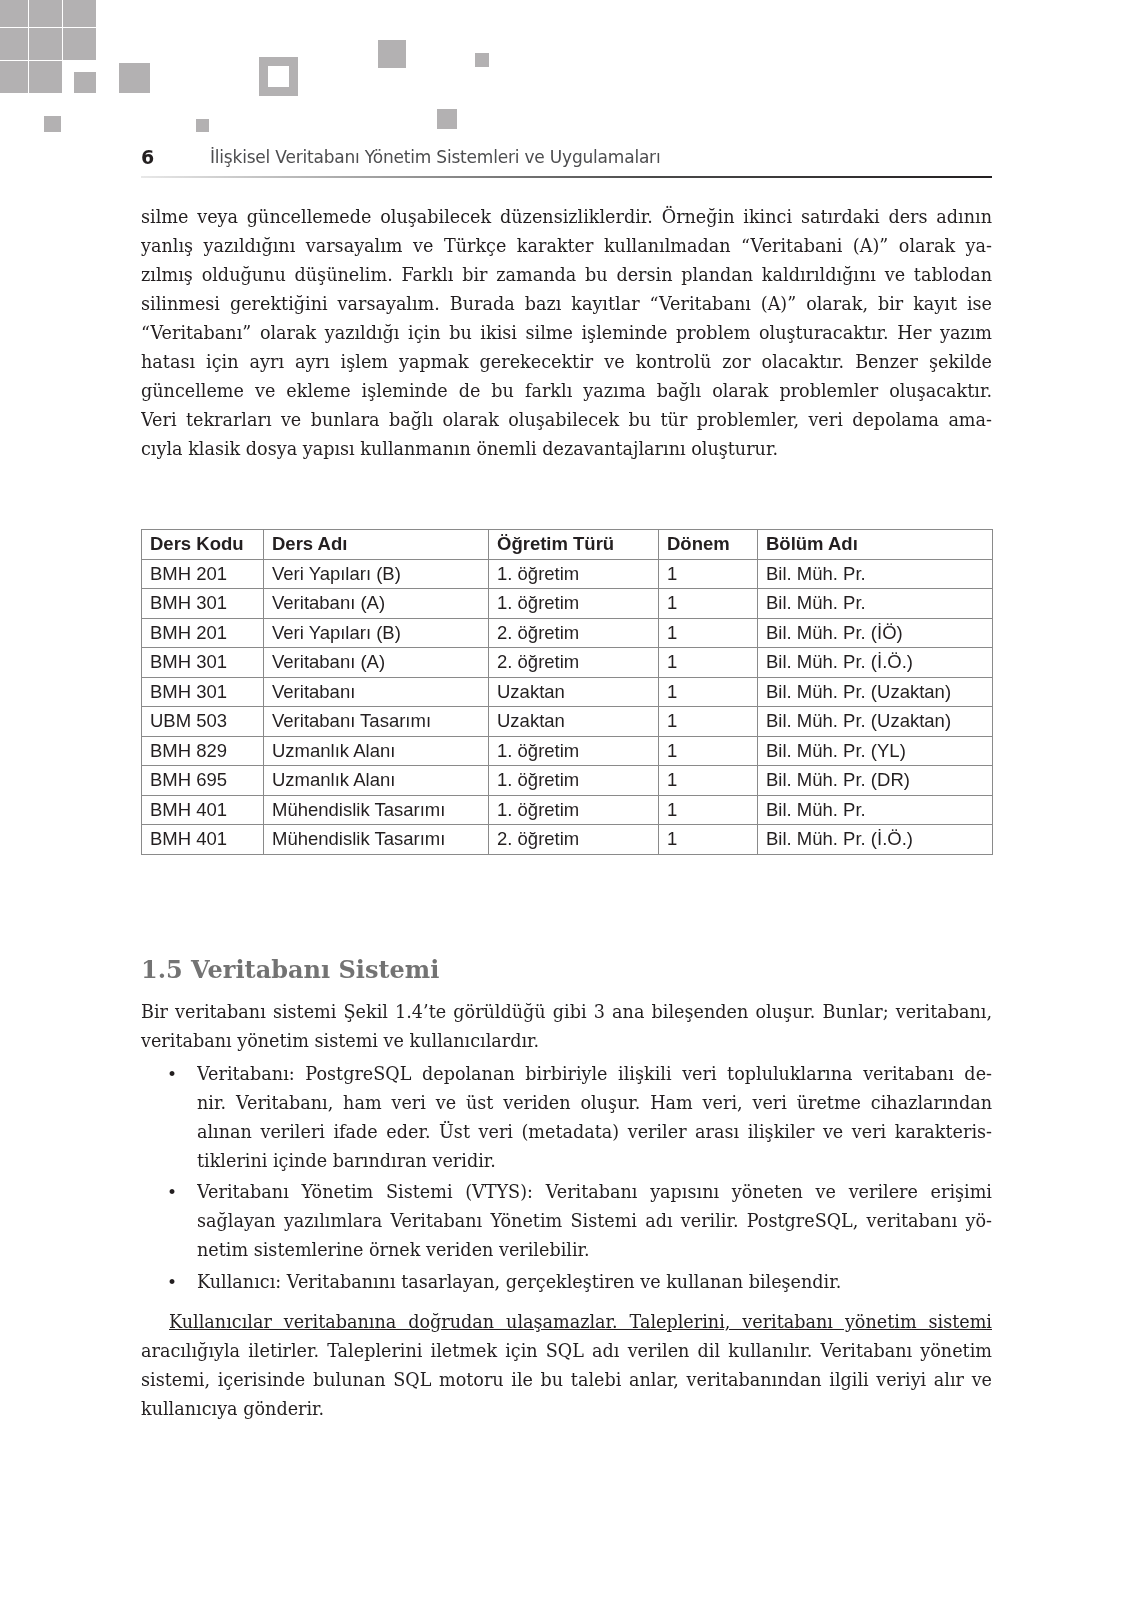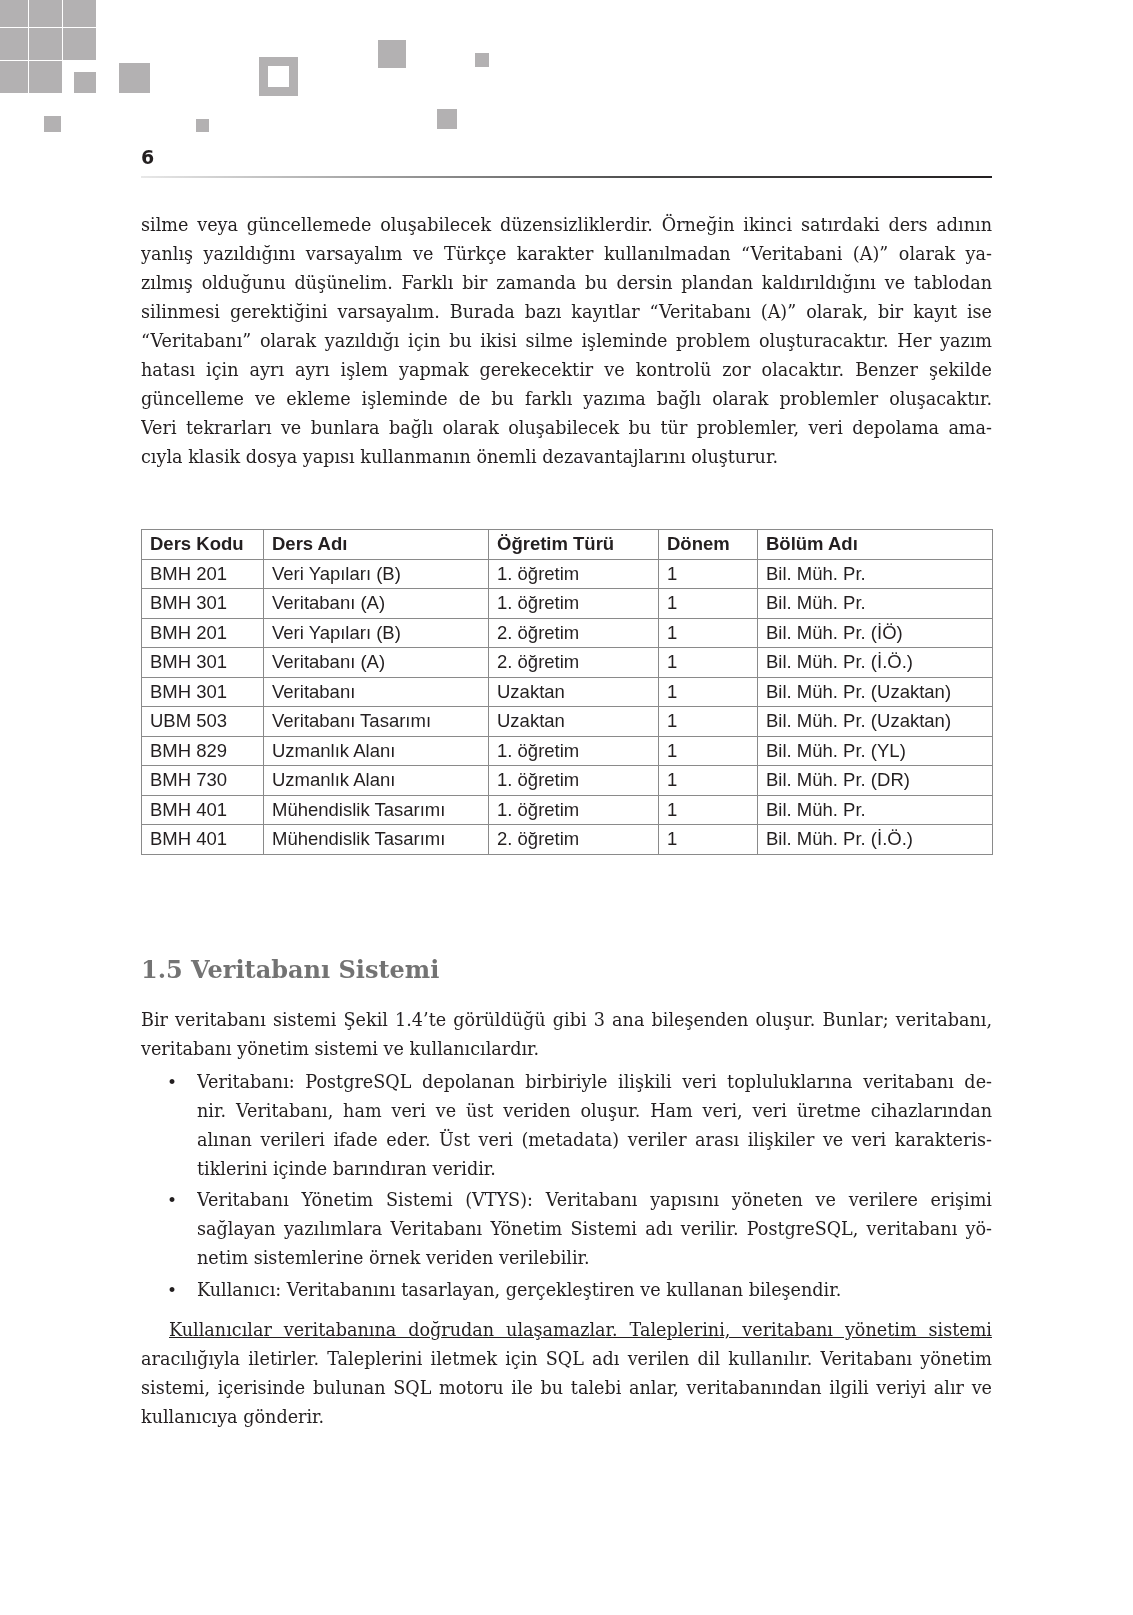--- a/index.html
+++ b/index.html
@@ -4,21 +4,21 @@
 <style>
   html, body { margin: 0; padding: 0; background: #ffffff; }
   body { width: 1133px; height: 1615px; position: relative; overflow: hidden; color: #231f20; }
   .sq { position: absolute; background: #b3b1b2; }
   .hollow { position: absolute; border: 9px solid #b3b1b2; box-sizing: border-box; background: #fff; }
   .running-head { position: absolute; left: 141px; top: 146px; width: 851px; height: 30px; }
   .page-num { position: absolute; left: 0; top: 0; font-family: "DejaVu Sans", sans-serif; font-weight: bold; font-size: 19px; color: #231f20; }
   .book-title { position: absolute; left: 69px; top: 1px; font-family: "DejaVu Sans", sans-serif; font-size: 17px; color: #4d4d4f; letter-spacing: -0.2px; }
   .head-rule { position: absolute; left: 141px; top: 176px; width: 851px; height: 2px; background: linear-gradient(to right, #e8e8e8 0%, #9a9a9a 30%, #4a4a4a 60%, #231f20 100%); }
 
-  .text { font-family: "DejaVu Serif", "Liberation Serif", serif; font-size: 17.6px; color: #231f20; margin-top: 8px; }
+  .text { font-family: "DejaVu Serif", "Liberation Serif", serif; font-size: 17.6px; color: #231f20; }
   .block { position: absolute; left: 141px; width: 851px; }
   .line { height: 29px; line-height: 29px; white-space: nowrap; overflow: visible; }
   .line.j { text-align: justify; text-align-last: justify; white-space: normal; overflow: hidden; }
   .indent-line { padding-left: 28px; text-decoration: underline; }
 
   table.courses { position: absolute; left: 141px; top: 529px; width: 851px; border-collapse: collapse; font-family: "Liberation Sans", sans-serif; font-size: 18.5px; color: #231f20; table-layout: fixed; padding-left: 11px; }
   table.courses td, table.courses th { border: 1.5px solid #8a8a8a; height: 28.5px; padding: 0 0 0 8px; text-align: left; vertical-align: middle; white-space: nowrap; overflow: hidden; }
   table.courses th { font-weight: bold; }
 
   .section-title { position: absolute; left: 141px; top: 955px; font-family: "DejaVu Serif", serif; font-weight: bold; font-size: 24px; color: #737373; }
@@ -45,20 +45,21 @@
   <div class="sq" style="left:44px;top:116px;width:17px;height:16px;"></div>
   <div class="sq" style="left:196px;top:119px;width:13px;height:13px;"></div>
   <div class="hollow" style="left:259px;top:57px;width:39px;height:39px;"></div>
   <div class="sq" style="left:378px;top:40px;width:28px;height:28px;"></div>
   <div class="sq" style="left:475px;top:53px;width:14px;height:14px;"></div>
   <div class="sq" style="left:437px;top:109px;width:20px;height:20px;"></div>
 </div>
 
 <div class="running-head">
   <span class="page-num">6</span>
+  <span class="book-title">İlişkisel Veritabanı Yönetim Sistemleri ve Uygulamaları</span>
 </div>
 <div class="head-rule"></div>
 
 <div class="block text" style="top:203px;">
   <div class="line j">silme veya güncellemede oluşabilecek düzensizliklerdir. Örneğin ikinci satırdaki ders adının</div>
   <div class="line j">yanlış yazıldığını varsayalım ve Türkçe karakter kullanılmadan “Veritabani (A)” olarak ya-</div>
   <div class="line j">zılmış olduğunu düşünelim. Farklı bir zamanda bu dersin plandan kaldırıldığını ve tablodan</div>
   <div class="line j">silinmesi gerektiğini varsayalım. Burada bazı kayıtlar “Veritabanı (A)” olarak, bir kayıt ise</div>
   <div class="line j">“Veritabanı” olarak yazıldığı için bu ikisi silme işleminde problem oluşturacaktır. Her yazım</div>
   <div class="line j">hatası için ayrı ayrı işlem yapmak gerekecektir ve kontrolü zor olacaktır. Benzer şekilde</div>
@@ -128,21 +129,21 @@
         <td>Bil. Müh. Pr. (Uzaktan)</td>
       </tr>
       <tr>
         <td>BMH 829</td>
         <td>Uzmanlık Alanı</td>
         <td>1. öğretim</td>
         <td>1</td>
         <td>Bil. Müh. Pr. (YL)</td>
       </tr>
       <tr>
-        <td>BMH 730</td>
+        <td>BMH 695</td>
         <td>Uzmanlık Alanı</td>
         <td>1. öğretim</td>
         <td>1</td>
         <td>Bil. Müh. Pr. (DR)</td>
       </tr>
       <tr>
         <td>BMH 401</td>
         <td>Mühendislik Tasarımı</td>
         <td>1. öğretim</td>
         <td>1</td>

